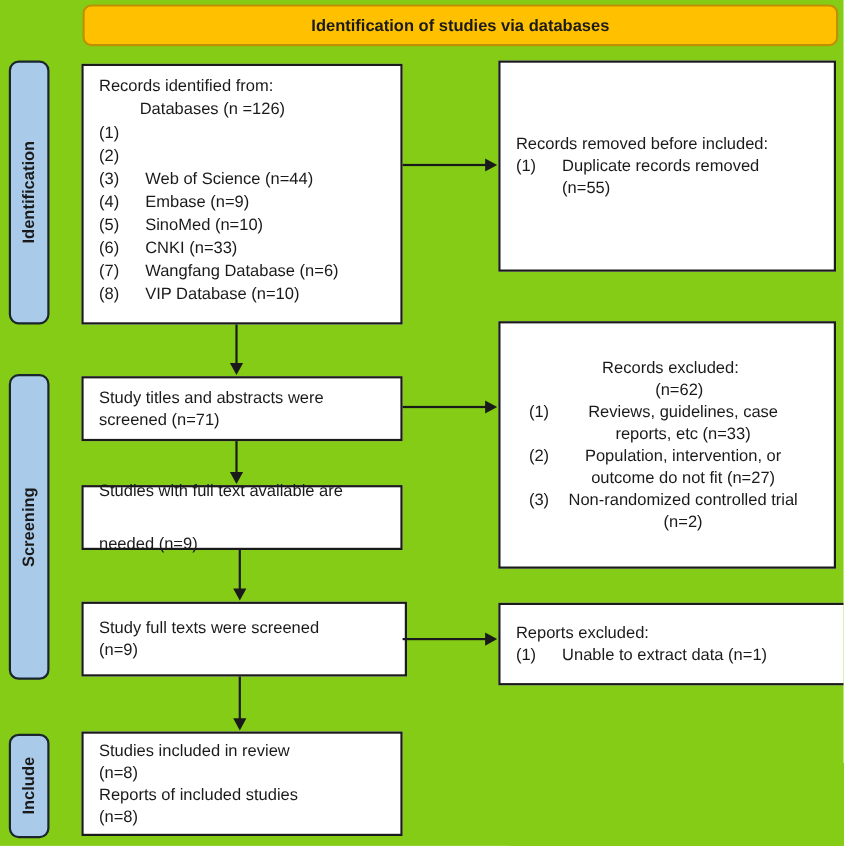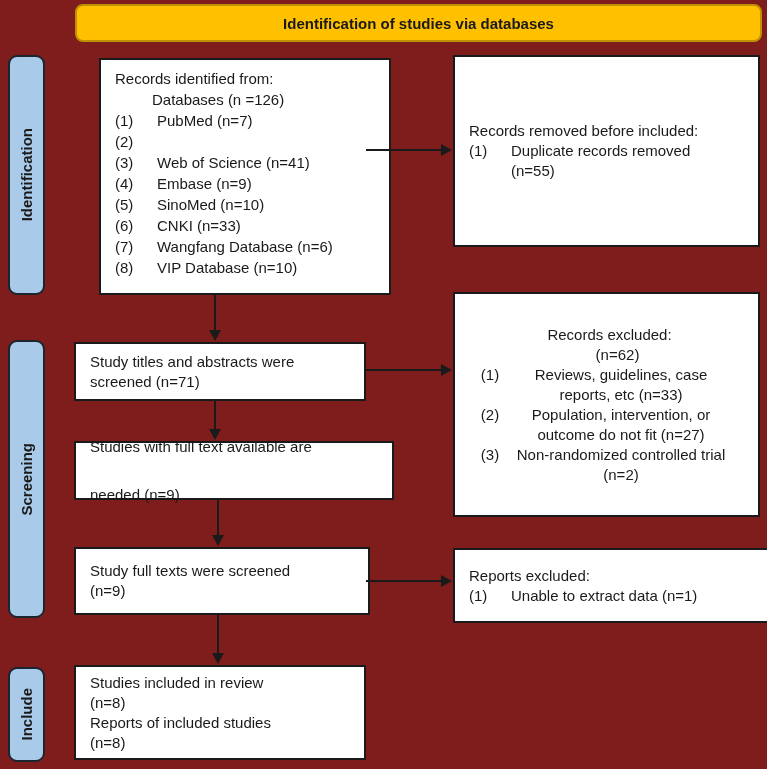--- a/index.html
+++ b/index.html
@@ -2,21 +2,21 @@
 <html style="--banner-bg: #FFC000; --banner-border: #BF9000; --stage-bg: #A9CBE9; --stage-border: #1A2530; --box-border: #1A1A1A; --arrow: #1A1A1A;"><head>
 <meta charset="utf-8">
 <style>
   :root{
     --banner-bg:#FFC000; --banner-border:#BF9000;
     --stage-bg:#A9CBE9; --stage-border:#1A2530;
     --box-border:#1A1A1A; --arrow:#1A1A1A; --text:#1A1A1A;
   }
   html,body{margin:0;padding:0;background:#fff;}
   .canvas{
-    position:relative; width:767px; height:769px; background:#7f1d1d;
+    position:relative; width:767px; height:769px; background:#84cc16;
     font-family:"Liberation Sans","DejaVu Sans",sans-serif;
     color:var(--text); font-size:15px; overflow:hidden;
   }
   .banner{
     position:absolute; left:75px; top:4px; width:687px; height:38px;
     background:var(--banner-bg); border:2.5px solid var(--banner-border);
     border-radius:8px; box-sizing:border-box;
     display:flex; align-items:center; justify-content:center;
     font-weight:bold; font-size:15px;
   }
@@ -30,21 +30,21 @@
     writing-mode:vertical-rl; transform:rotate(180deg);
     font-weight:bold; font-size:15px; white-space:nowrap;
   }
   .wbox{
     position:absolute; background:#fff;
     border:2px solid var(--box-border); box-sizing:border-box;
     line-height:20px;
   }
   .pad{padding:8px 8px 8px 14px;}
   .vcenter{display:flex; flex-direction:column; justify-content:center;}
-  .list{line-height:21px;margin-left:25px;}
+  .list{line-height:21px;}
   .num-row{display:grid; grid-template-columns:42px 1fr;}
   .num-row .t{max-width:220px;}
   .indent1{margin-left:37px;}
   .indent2{margin-left:16px;}
   
   .av{position:absolute; width:2px; background:var(--arrow);}
   .av::after{
     content:""; position:absolute; left:-5px; bottom:-10px;
     border-left:6px solid transparent; border-right:6px solid transparent;
     border-top:11px solid var(--arrow);
@@ -73,28 +73,27 @@
   </div>
   <div class="stage" style="top:667px;height:95px;">
     <span>Include</span>
   </div>
 
   <div class="wbox pad list" style="left:74px;top:58px;width:292px;height:237px;">
     <div>Records identified from:</div>
     <div class="indent1">Databases (n =126)</div>
     <div class="num-row">
       <span>(1)</span>
-      <span class="t">PubMed (n=7)</span>
     </div>
     <div class="num-row">
       <span>(2)</span>
     </div>
     <div class="num-row">
       <span>(3)</span>
-      <span class="t">Web of Science (n=41)</span>
+      <span class="t">Web of Science (n=44)</span>
     </div>
     <div class="num-row">
       <span>(4)</span>
       <span class="t">Embase (n=9)</span>
     </div>
     <div class="num-row">
       <span>(5)</span>
       <span class="t">SinoMed (n=10)</span>
     </div>
     <div class="num-row">
@@ -134,21 +133,21 @@
     <div class="num-row">
       <span>(2)</span>
       <span class="t">Population, intervention, or outcome do not fit (n=27)</span>
     </div>
     <div class="num-row">
       <span>(3)</span>
       <span class="t">Non-randomized controlled trial (n=2)</span>
     </div>
   </div>
 
-  <div class="wbox pad vcenter" style="left:74px;top:441px;width:320px;height:59px;gap:28px;">
+  <div class="wbox pad vcenter" style="left:74px;top:441px;width:292px;height:59px;gap:28px;">
     <div>Studies with full text available are</div>
     <div>needed (n=9)</div>
   </div>
 
   <div class="wbox pad vcenter" style="left:74px;top:547px;width:296px;height:68px;">
     <div>Study full texts were screened</div>
     <div>(n=9)</div>
   </div>
 
   <div class="wbox pad vcenter" style="left:453px;top:548px;width:349px;height:75px;">

